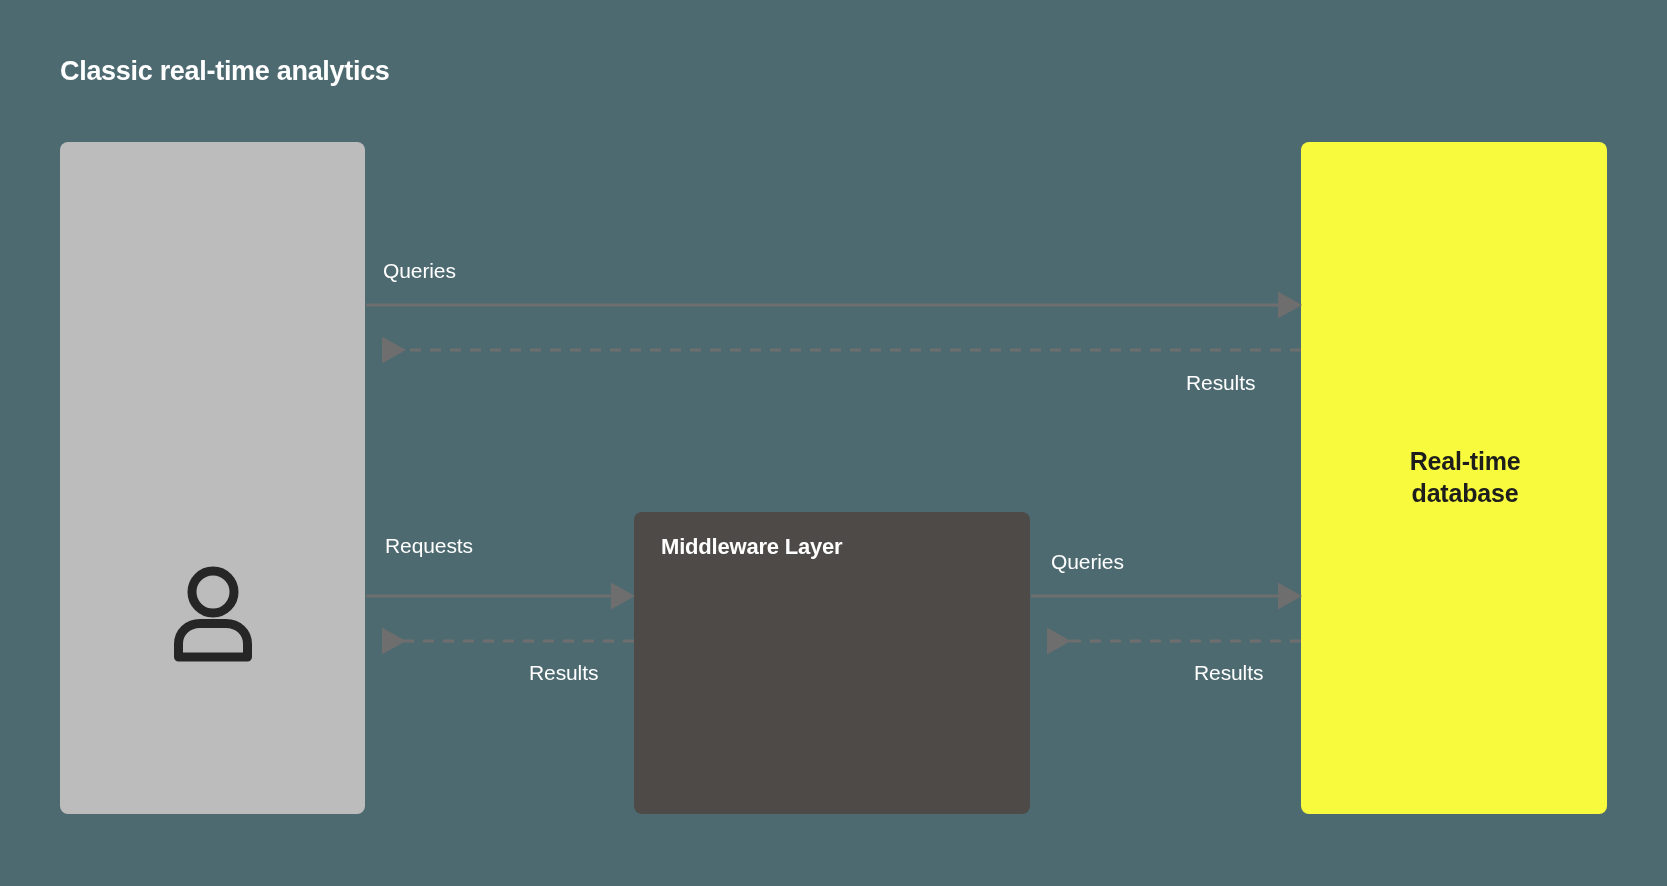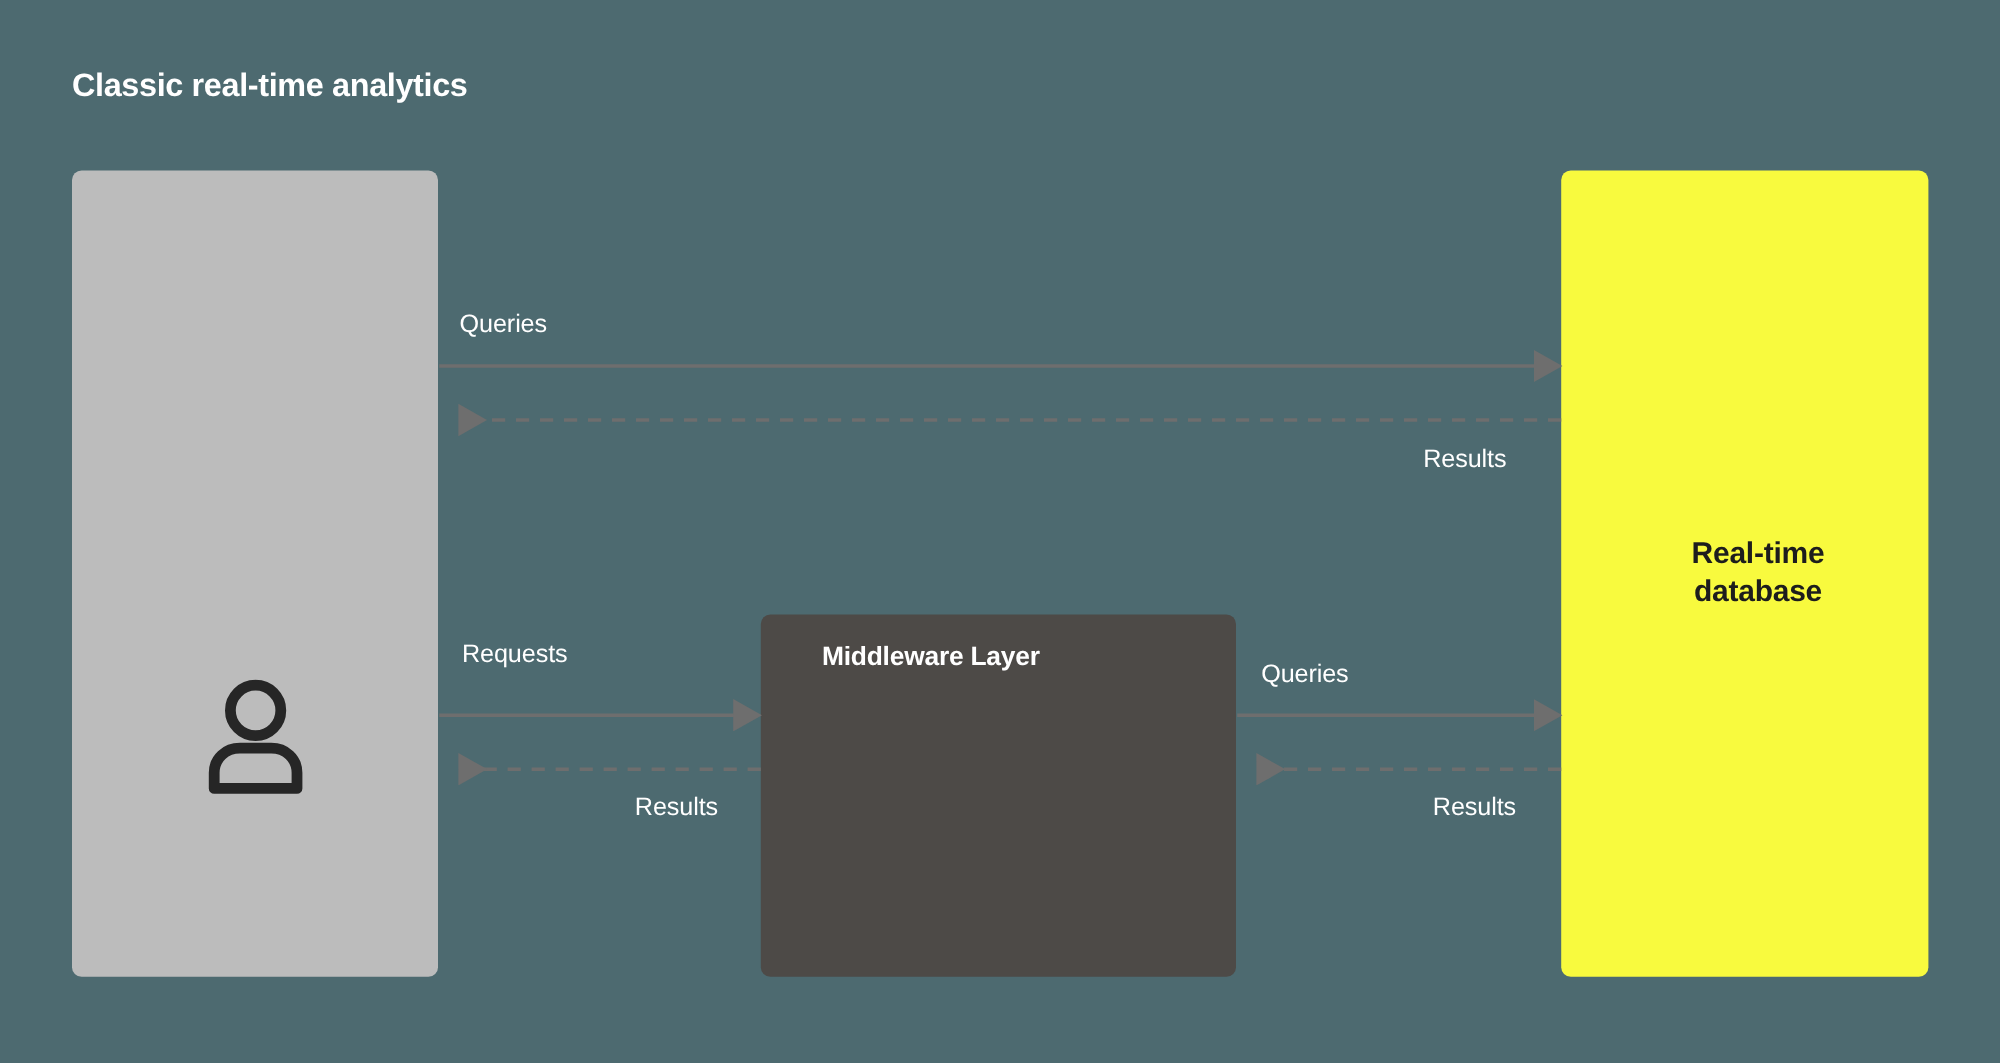--- a/index.html
+++ b/index.html
@@ -94,21 +94,20 @@
   
   .middleware-label {
     position: absolute;
     left: 27px;
     top: 22px;
     font-size: 22px;
     font-weight: 700;
     color: #ffffff;
     letter-spacing: -0.2px;
     white-space: nowrap;
-    margin-left: 24px;
   }
 
   
   .db-label {
     font-size: 25px;
     font-weight: 700;
     color: #1d1d1d;
     text-align: center;
     line-height: 1.27;
     letter-spacing: -0.2px;

